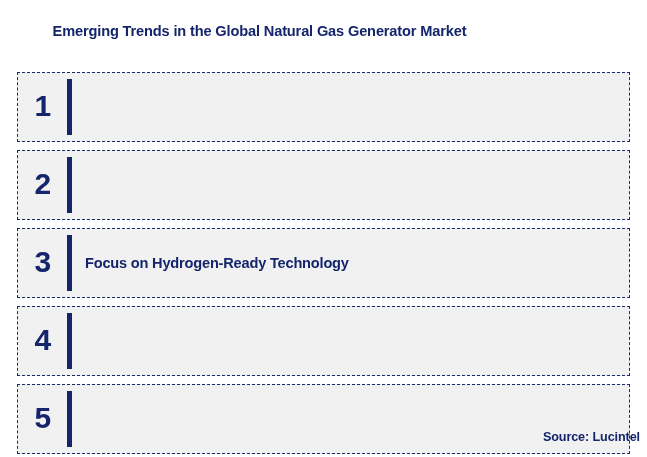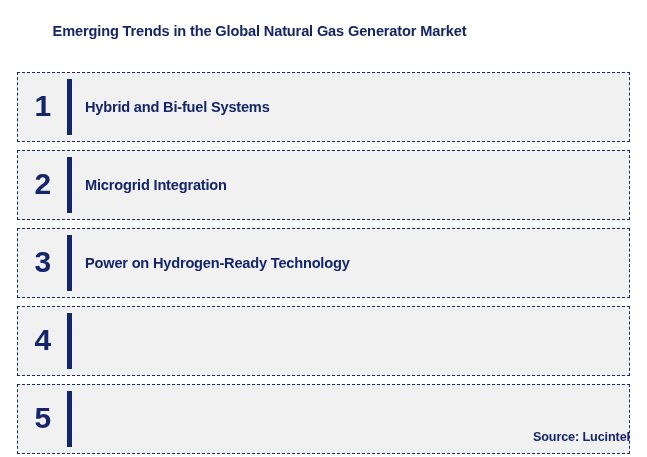--- a/index.html
+++ b/index.html
@@ -89,54 +89,52 @@
     font-weight: bold;
     color: #14256b;
     letter-spacing: -0.2px;
     line-height: 18px;
     white-space: nowrap;
   }
 
   
   .source-note {
     position: absolute;
-    right: 17px;
+    right: 7px;
     top: 430px;
     font-size: 12.6px;
     font-weight: bold;
     color: #14256b;
     letter-spacing: -0.1px;
     white-space: nowrap;
   }
 </style>
 </head>
 <body>
 
 <div id="infographic">
 
   <div class="chart-title">Emerging Trends in the Global Natural Gas Generator Market</div>
 
   <div class="trend-list">
 
     <div class="trend-row">
       <div class="trend-number">1</div>
       <div class="trend-divider"></div>
-      <div class="trend-label">Hybrid and Bi-fuel Systems</div>
     </div>
 
     <div class="trend-row">
       <div class="trend-number">2</div>
       <div class="trend-divider"></div>
-      <div class="trend-label">Microgrid Integration</div>
     </div>
 
     <div class="trend-row">
       <div class="trend-number">3</div>
       <div class="trend-divider"></div>
-      <div class="trend-label">Power on Hydrogen-Ready Technology</div>
+      <div class="trend-label">Focus on Hydrogen-Ready Technology</div>
     </div>
 
     <div class="trend-row">
       <div class="trend-number">4</div>
       <div class="trend-divider"></div>
     </div>
 
     <div class="trend-row">
       <div class="trend-number">5</div>
       <div class="trend-divider"></div>

